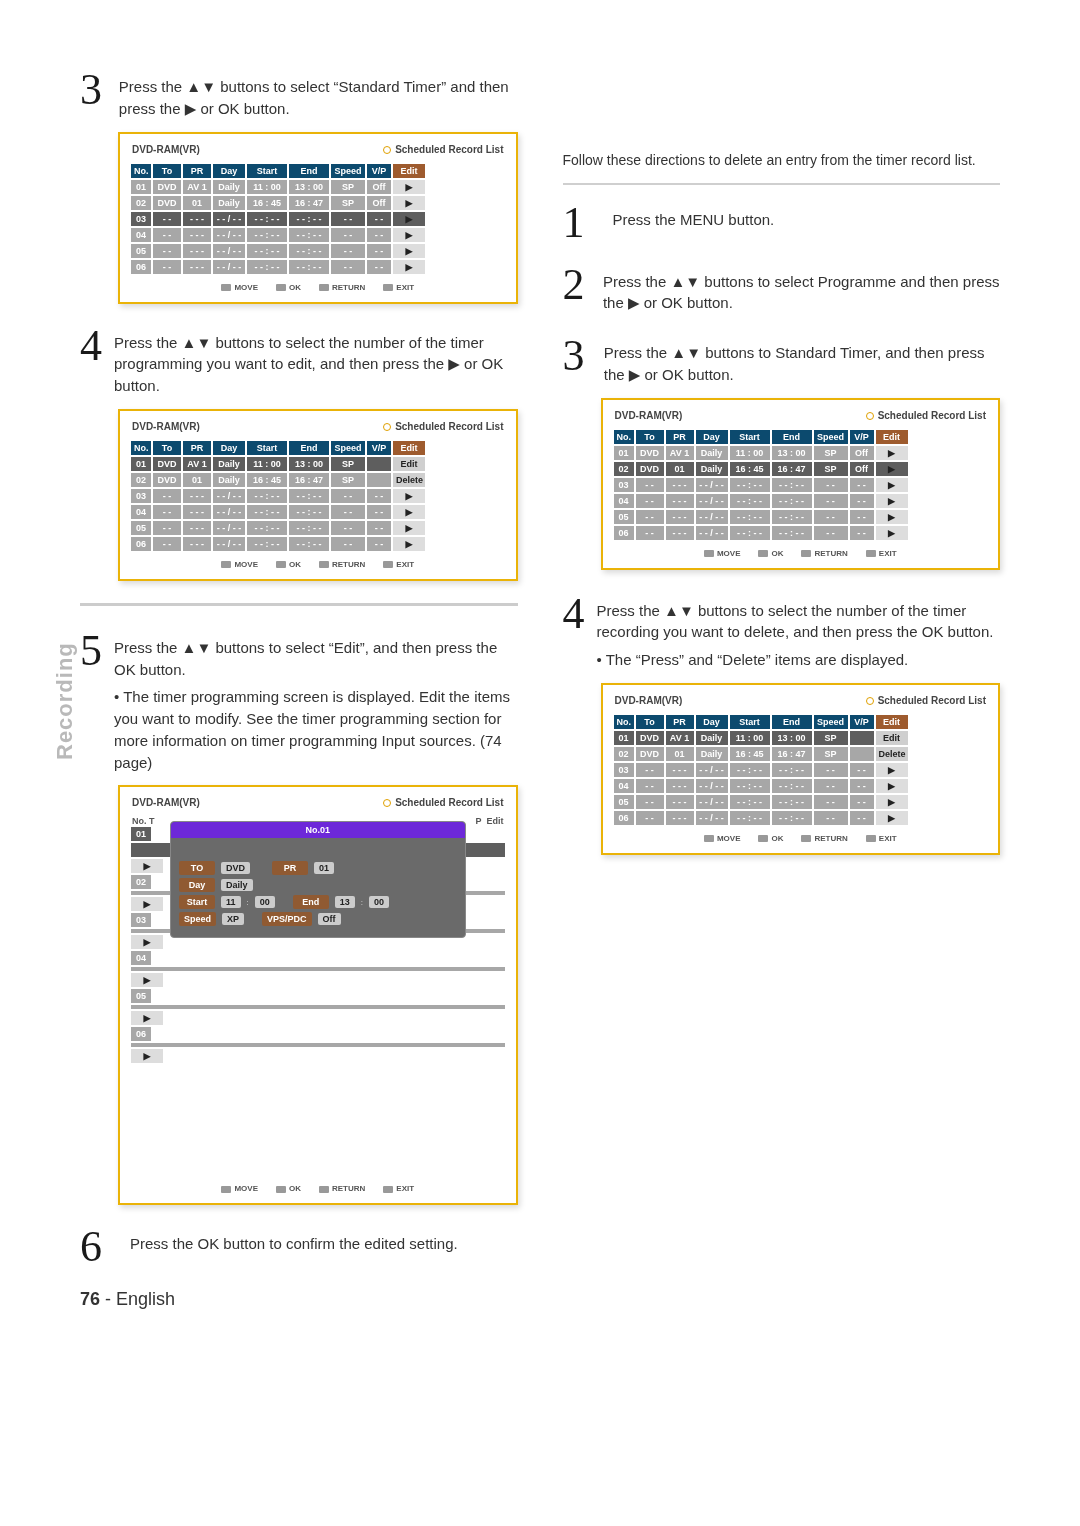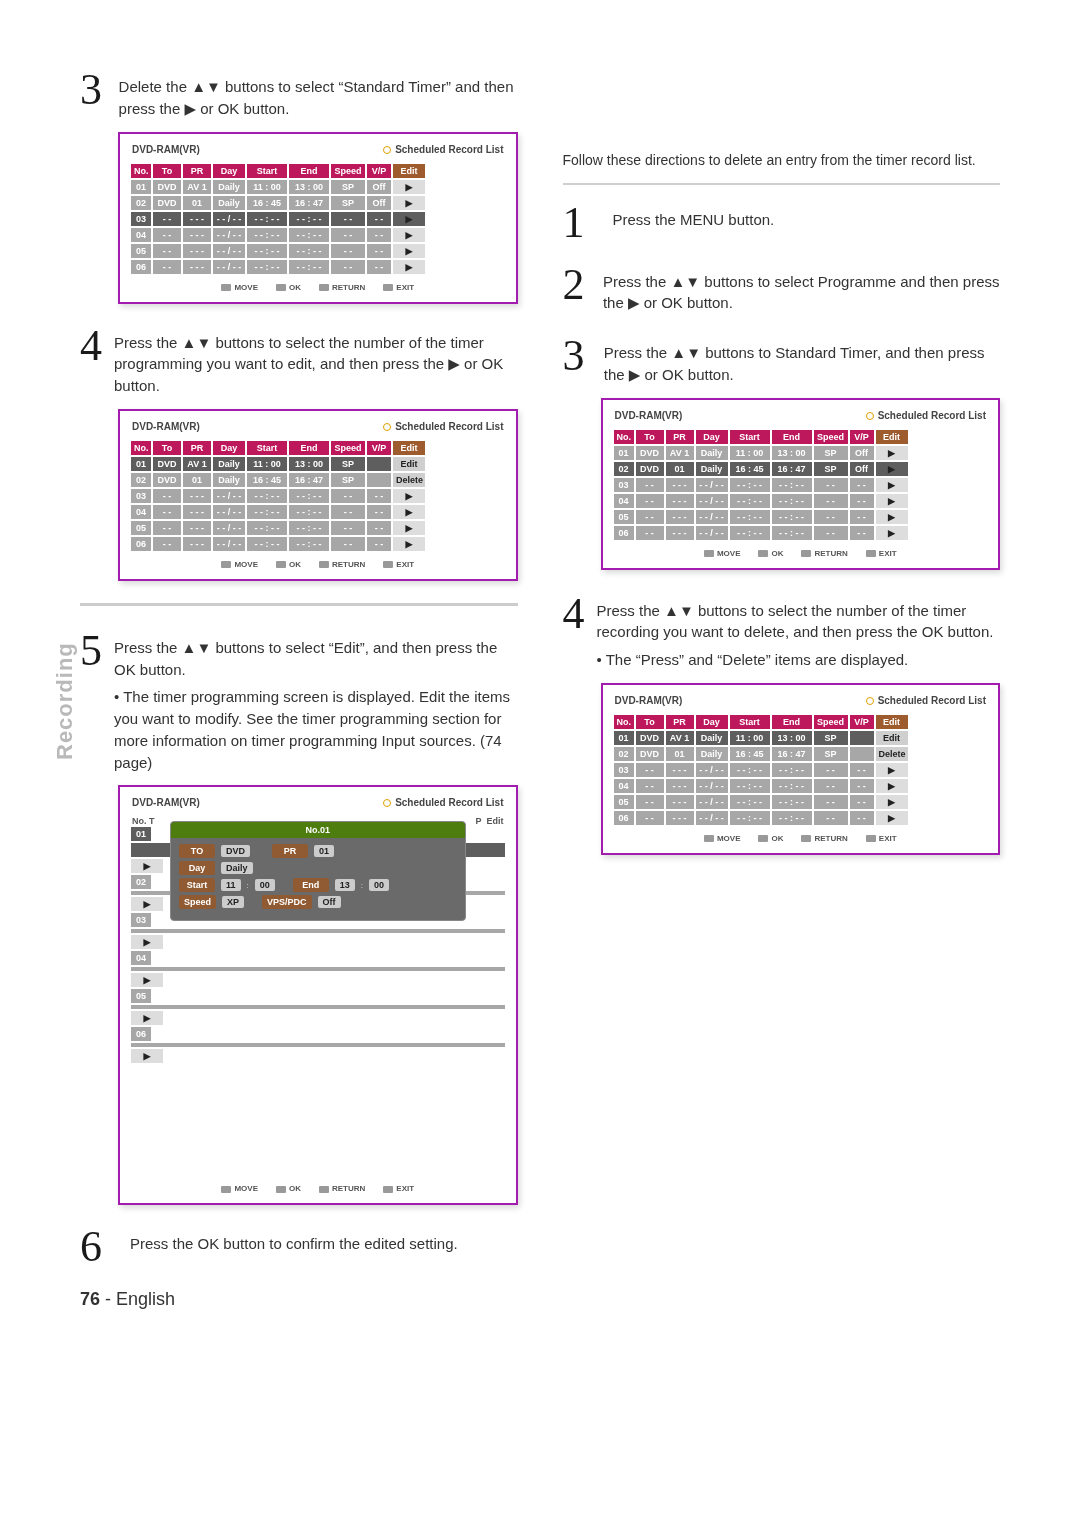--- a/index.html
+++ b/index.html
@@ -16,49 +16,49 @@
 
   
   .step { display: flex; align-items: flex-start; gap: 12px; margin-bottom: 8px; }
   .step-num { font-family: Georgia, "Times New Roman", serif; font-size: 44px; font-weight: 400; line-height: 0.9; color: #1a1a1a; width: 38px; text-align: left; }
   .step-text { font-size: 15px; line-height: 1.45; padding-top: 6px; }
   .step-text .sub { margin-top: 6px; }
 
   
   .osd {
     margin: 12px 0 22px 38px;
-    border: 2px solid #a21caf;
+    border: 2px solid #eab308;
     padding: 10px 10px 4px 10px;
     background: #fff;
     font-size: 10px;
     position: relative;
     box-shadow: 2px 3px 6px rgba(0,0,0,0.15);
   }
   .osd .hdr { display: flex; justify-content: space-between; align-items: center; font-size: 10px; font-weight: bold; color: #444; padding: 0 2px 8px 2px; }
   .osd .rec-dot { display:inline-block; width:8px; height:8px; border:1px solid #e0a000; border-radius:50%; margin-right:4px; position:relative; top:1px; }
   .grid { width: 100%; }
-  .grid .ghead .cell { background:#be185d; color:#fff; font-size:9px; font-weight:bold; }
+  .grid .ghead .cell { background:#0c4a6e; color:#fff; font-size:9px; font-weight:bold; }
   .grid .row { display:flex; }
   .cell { flex: 0 0 auto; padding: 2px 3px; border: 1px solid #fff; text-align:center; font-size:9px; background:#a7a7a7; color:#fff; font-weight:bold; }
   .c-no{width:22px} .c-to{width:30px} .c-pr{width:30px} .c-day{width:34px} .c-start{width:42px} .c-end{width:42px} .c-spd{width:36px} .c-vp{width:26px} .c-ed{width:34px; color:#333; background:#ddd;}
   .grid .ghead .c-ed{ background:#9e5b2e; color:#fff;}
   .row.sel .cell { background:#5e5e5e; }
   .row .c-ed.play { color:#222; }
   .row .c-ed.btn { background:#cfcfcf; color:#222; }
 
   .osd .ftr { display:flex; justify-content:center; gap:18px; padding:8px 0 6px 0; font-size:8px; font-weight:bold; color:#555; }
   .osd .ftr .key::before { content:""; display:inline-block; width:10px; height:7px; background:#999; border-radius:1px; margin-right:3px; vertical-align:middle; }
 
   
   .osd .overlay {
     position:absolute; left:50px; right:50px; top:34px;
     background:#6a6a6a; border:1px solid #888; border-radius:4px;
     padding:6px 8px 8px 8px; color:#fff; font-size:9px;
   }
-  .osd .overlay .title { text-align:center; font-weight:bold; background:#4d7c0f; margin:-6px -8px 6px -8px; padding:3px 0; border-radius:4px 4px 0 0; }
+  .osd .overlay .title { text-align:center; font-weight:bold; background:#6d28d9; margin:-6px -8px 23px -8px; padding:3px 0; border-radius:4px 4px 0 0; }
   .ov-row { display:flex; align-items:center; gap:6px; margin:3px 0; }
   .ov-label { background:#905a32; padding:2px 5px; border-radius:2px; font-weight:bold; min-width:36px; text-align:center; }
   .ov-val { background:#ccc; color:#222; padding:1px 5px; border-radius:2px; font-weight:bold; }
   .ov-sub { font-size:8px; color:#ddd; }
 
   
   .hr { height:4px; border-top:3px solid #ccc; margin:18px 0 24px 0; }
 
   
   .section-title {
@@ -92,21 +92,21 @@
 <body>
 
 <div class="side-label">Recording</div>
 
 <div class="cols">
 
   <div class="col">
 
     <div class="step">
       <div class="step-num">3</div>
-      <div class="step-text">Delete the ▲▼ buttons to select “Standard Timer” and then press the ▶ or OK button.</div>
+      <div class="step-text">Press the ▲▼ buttons to select “Standard Timer” and then press the ▶ or OK button.</div>
     </div>
 
     <div class="osd">
       <div class="hdr">
         <span>DVD-RAM(VR)</span>
         <span><span class="rec-dot"></span><span>Scheduled Record List</span></span>
       </div>
       <div class="grid" id="gridA">
           <div class="row ghead">
             <div class="cell c-no">No.</div>

